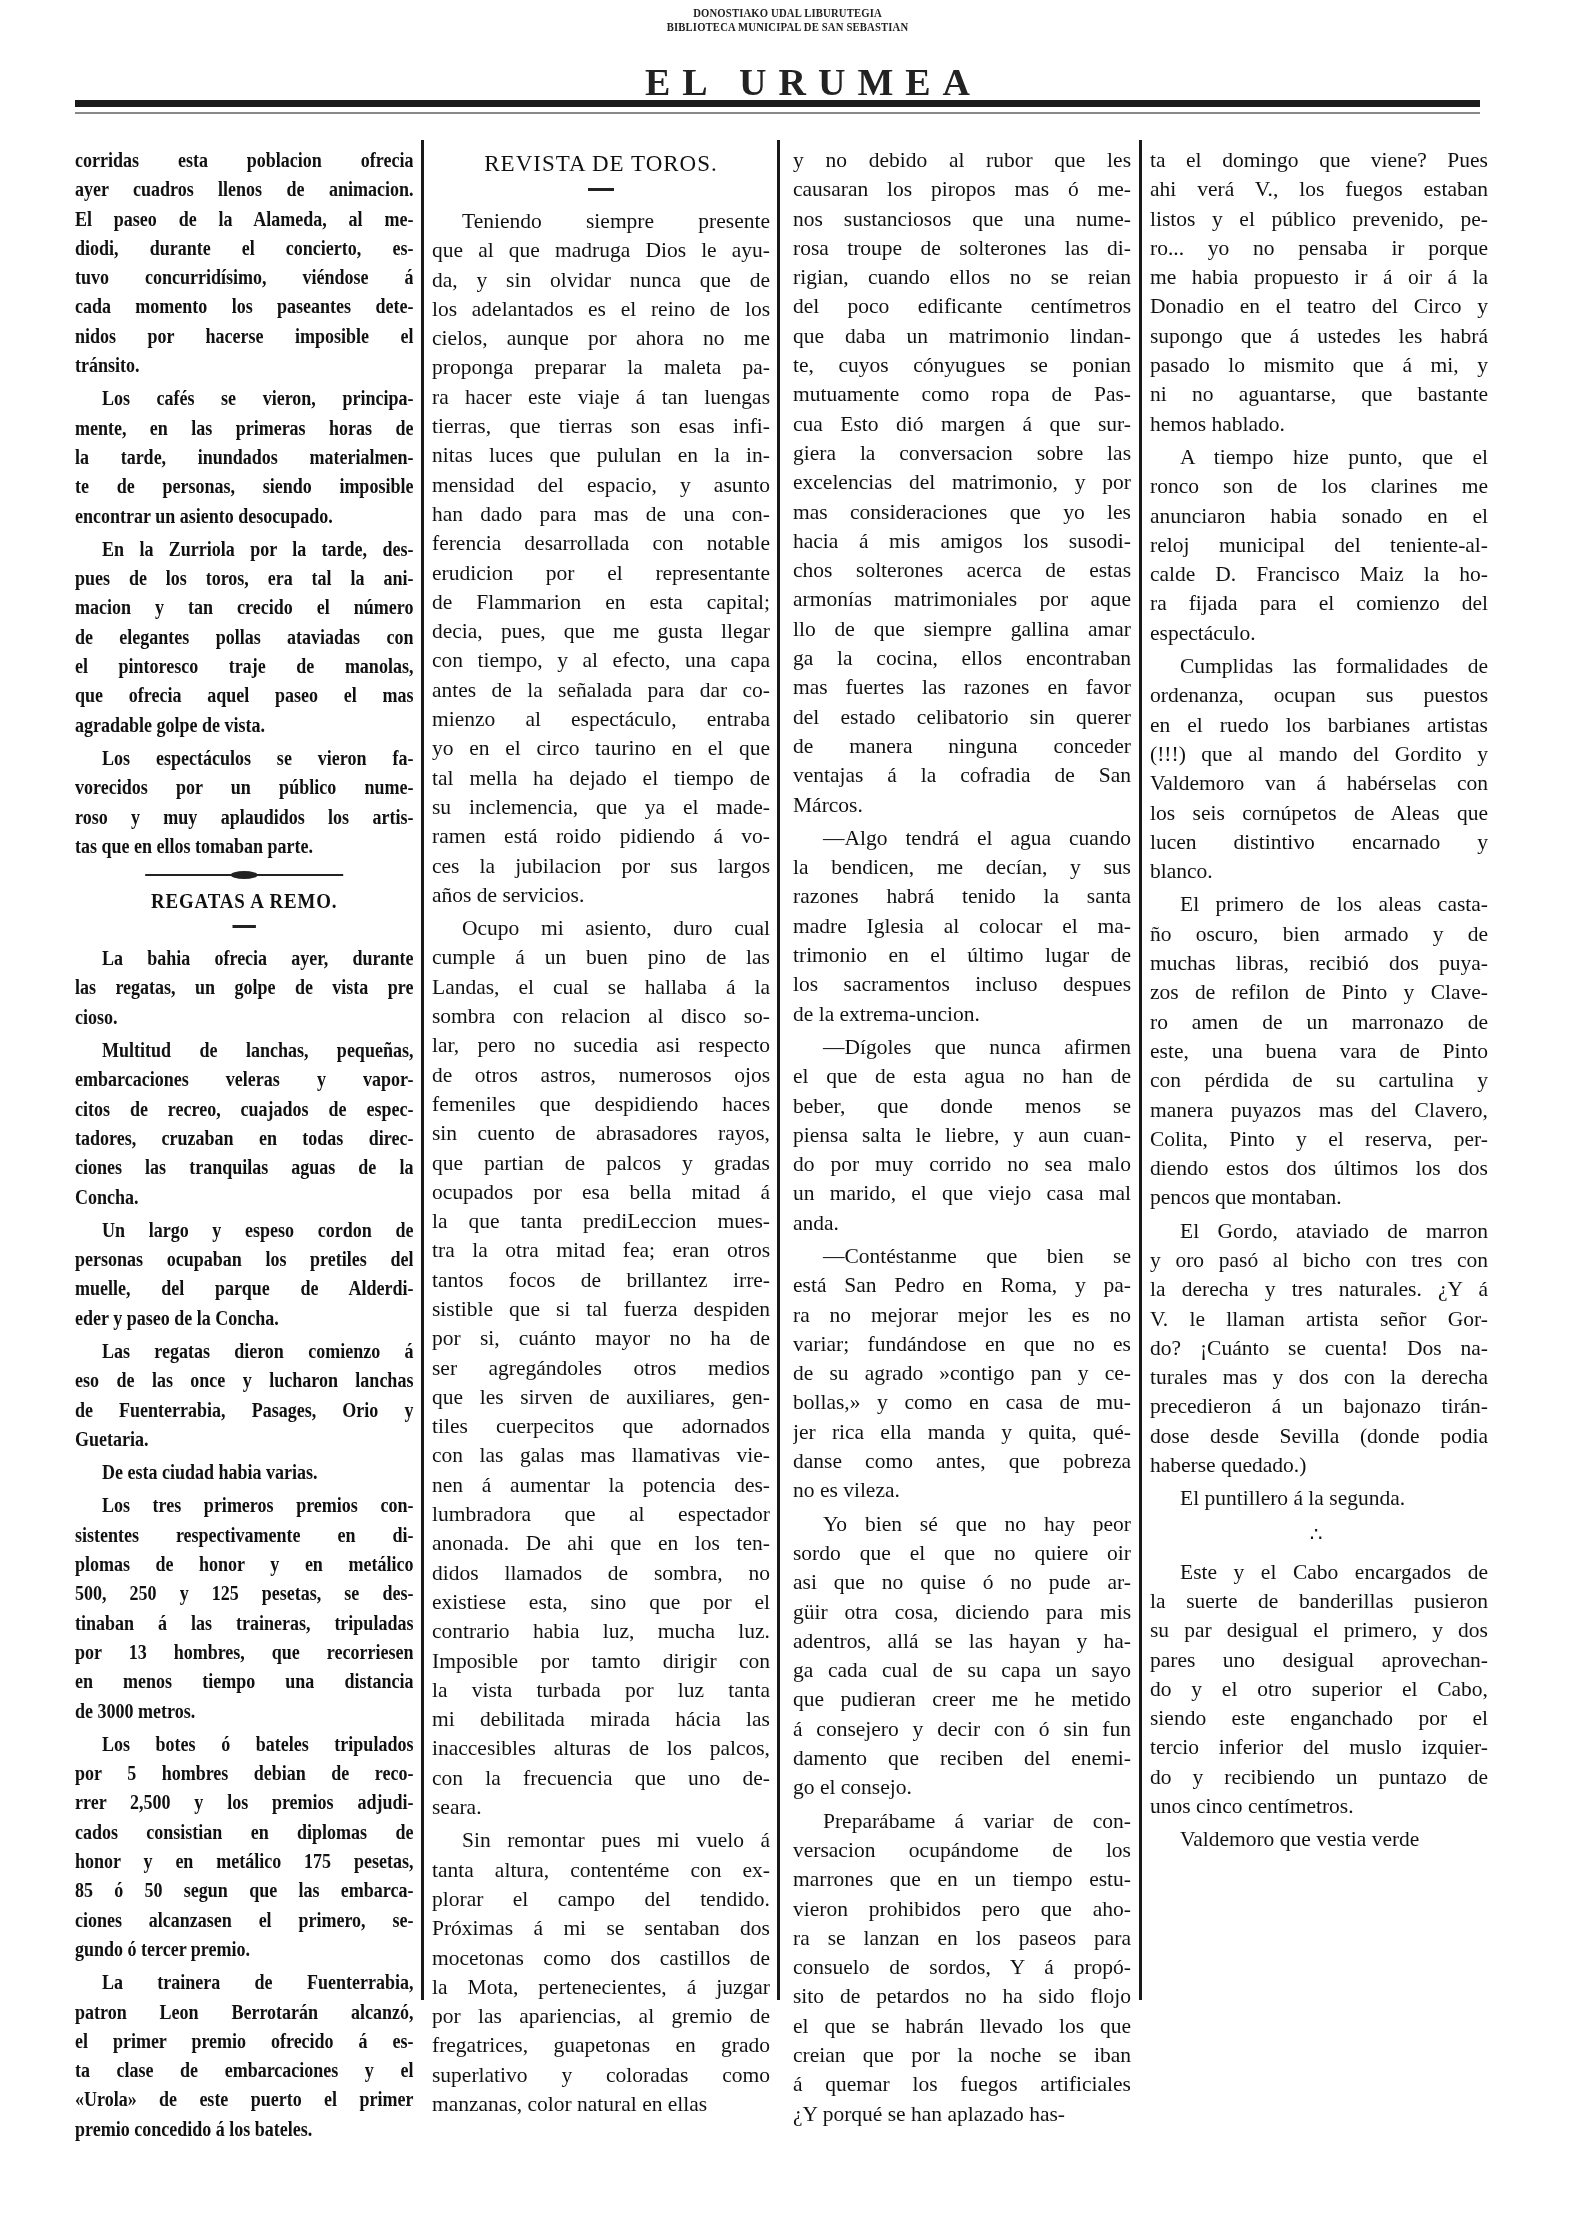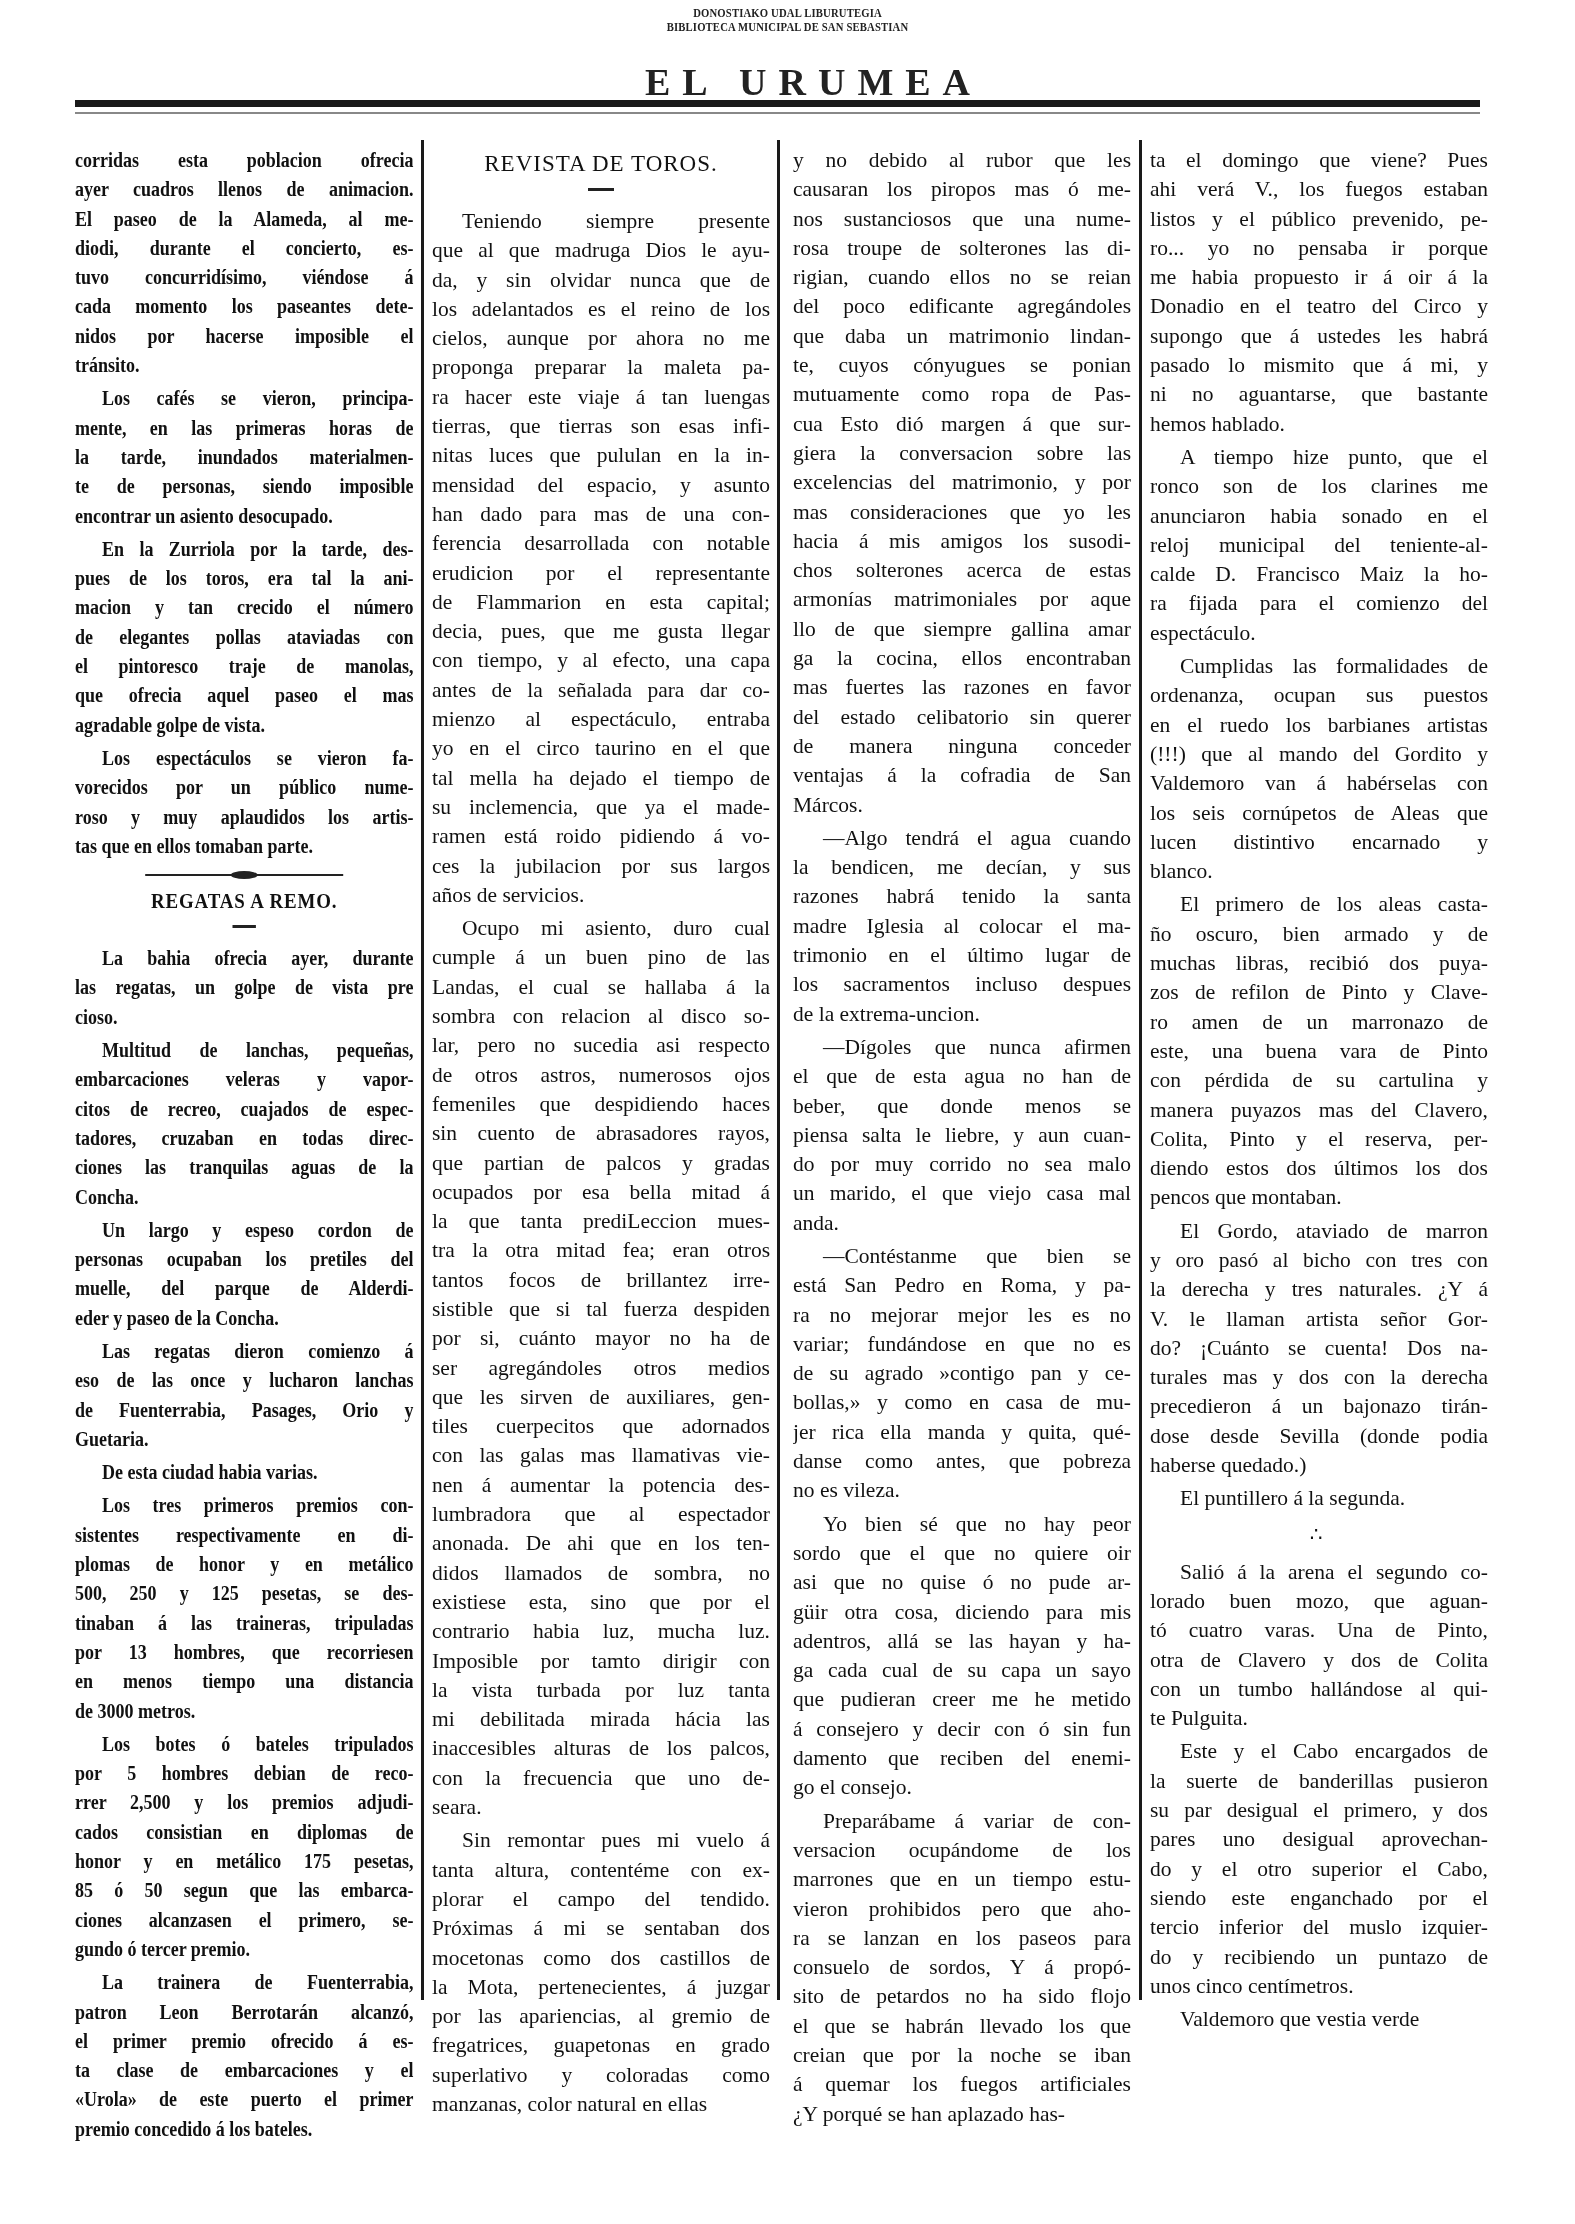--- a/index.html
+++ b/index.html
@@ -213,21 +213,21 @@
       <span class="line last">manzanas, color natural en ellas</span>
     </div>
   </div>
 <div class="col col3">
     <div class="para">
       <span class="line">y no debido al rubor que les</span>
       <span class="line">causaran los piropos mas ó me-</span>
       <span class="line">nos sustanciosos que una nume-</span>
       <span class="line">rosa troupe de solterones las di-</span>
       <span class="line">rigian, cuando ellos no se reian</span>
-      <span class="line">del poco edificante agregándoles</span>
+      <span class="line">del poco edificante centímetros</span>
       <span class="line">que daba un matrimonio lindan-</span>
       <span class="line">te, cuyos cónyugues se ponian</span>
       <span class="line">mutuamente como ropa de Pas-</span>
       <span class="line">cua Esto dió margen á que sur-</span>
       <span class="line">giera la conversacion sobre las</span>
       <span class="line">excelencias del matrimonio, y por</span>
       <span class="line">mas consideraciones que yo les</span>
       <span class="line">hacia á mis amigos los susodi-</span>
       <span class="line">chos solterones acerca de estas</span>
       <span class="line">armonías matrimoniales por aque</span>
@@ -348,28 +348,20 @@
       <span class="line">turales mas y dos con la derecha</span>
       <span class="line">precedieron á un bajonazo tirán-</span>
       <span class="line">dose desde Sevilla (donde podia</span>
       <span class="line last">haberse quedado.)</span>
     </div>
     <div class="para">
       <span class="line first last">El puntillero á la segunda.</span>
     </div>
     <div class="stars">∴</div>
     <div class="para">
-      <span class="line first">Salió á la arena el segundo co-</span>
-      <span class="line">lorado buen mozo, que aguan-</span>
-      <span class="line">tó cuatro varas. Una de Pinto,</span>
-      <span class="line">otra de Clavero y dos de Colita</span>
-      <span class="line">con un tumbo hallándose al qui-</span>
-      <span class="line last">te Pulguita.</span>
-    </div>
-    <div class="para">
       <span class="line first">Este y el Cabo encargados de</span>
       <span class="line">la suerte de banderillas pusieron</span>
       <span class="line">su par desigual el primero, y dos</span>
       <span class="line">pares uno desigual aprovechan-</span>
       <span class="line">do y el otro superior el Cabo,</span>
       <span class="line">siendo este enganchado por el</span>
       <span class="line">tercio inferior del muslo izquier-</span>
       <span class="line">do y recibiendo un puntazo de</span>
       <span class="line last">unos cinco centímetros.</span>
     </div>

